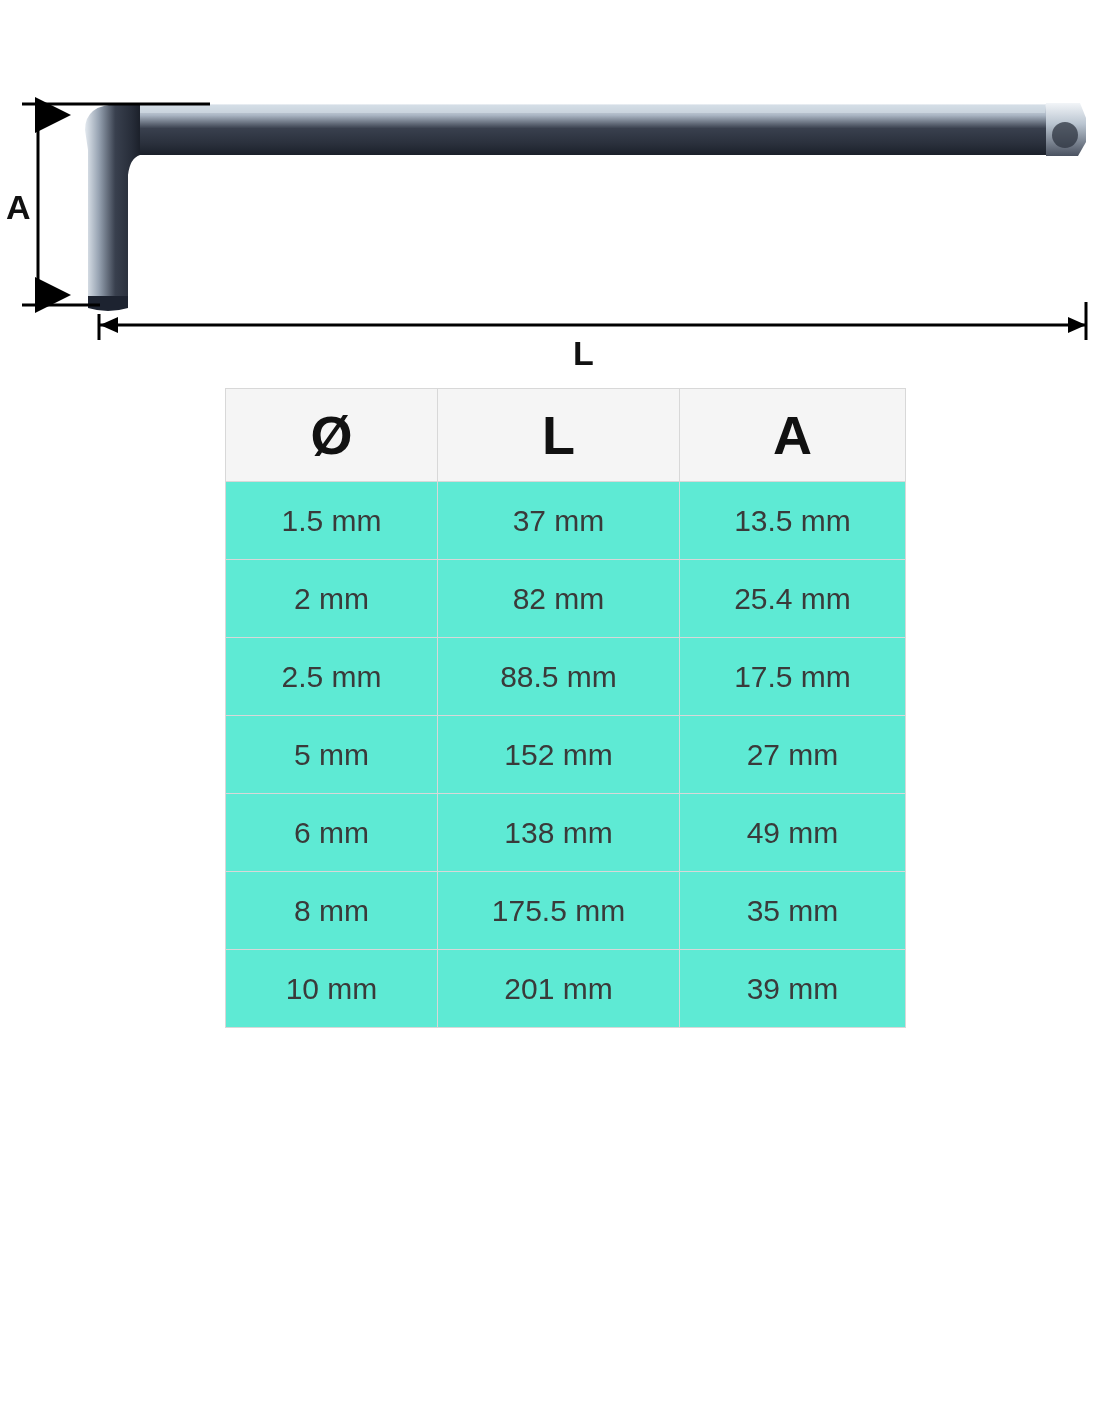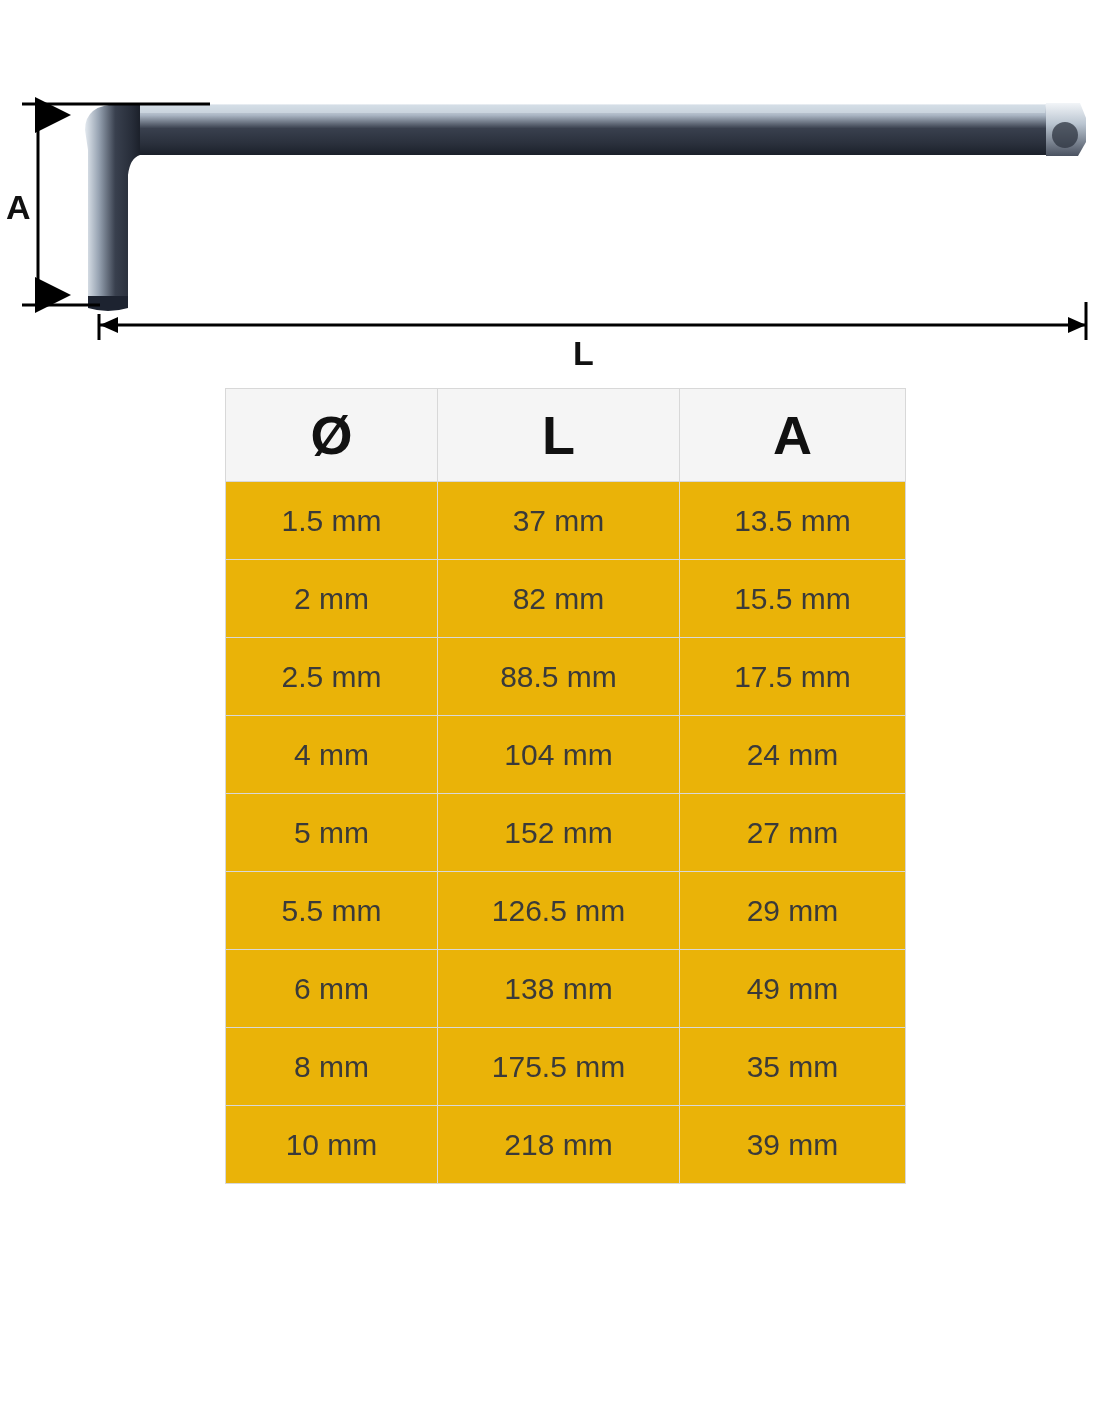--- a/index.html
+++ b/index.html
@@ -60,21 +60,21 @@
     font-weight: bold;
     color: #111111;
     letter-spacing: 0px;
     padding: 0;
   }
   table.spec tbody td {
     height: 77px;
     font-size: 30px;
     font-weight: normal;
     padding: 0;
-    background: #eab308;
+    background: #5eead4;
   }
   table.spec col.c1 { width: 212px; }
   table.spec col.c2 { width: 242px; }
   table.spec col.c3 { width: 226px; }
 </style>
 </head>
 <body>
 
 <div id="diagram">
   <svg width="1100" height="375" viewBox="0 0 1100 375" xmlns="http://www.w3.org/2000/svg">
@@ -151,52 +151,42 @@
     </thead>
     <tbody>
       <tr>
         <td>1.5 mm</td>
         <td>37 mm</td>
         <td>13.5 mm</td>
       </tr>
       <tr>
         <td>2 mm</td>
         <td>82 mm</td>
-        <td>15.5 mm</td>
+        <td>25.4 mm</td>
       </tr>
       <tr>
         <td>2.5 mm</td>
         <td>88.5 mm</td>
         <td>17.5 mm</td>
       </tr>
       <tr>
-        <td>4 mm</td>
-        <td>104 mm</td>
-        <td>24 mm</td>
-      </tr>
-      <tr>
         <td>5 mm</td>
         <td>152 mm</td>
         <td>27 mm</td>
-      </tr>
-      <tr>
-        <td>5.5 mm</td>
-        <td>126.5 mm</td>
-        <td>29 mm</td>
       </tr>
       <tr>
         <td>6 mm</td>
         <td>138 mm</td>
         <td>49 mm</td>
       </tr>
       <tr>
         <td>8 mm</td>
         <td>175.5 mm</td>
         <td>35 mm</td>
       </tr>
       <tr>
         <td>10 mm</td>
-        <td>218 mm</td>
+        <td>201 mm</td>
         <td>39 mm</td>
       </tr>
     </tbody>
   </table>
 </div>
 
 </body></html>

